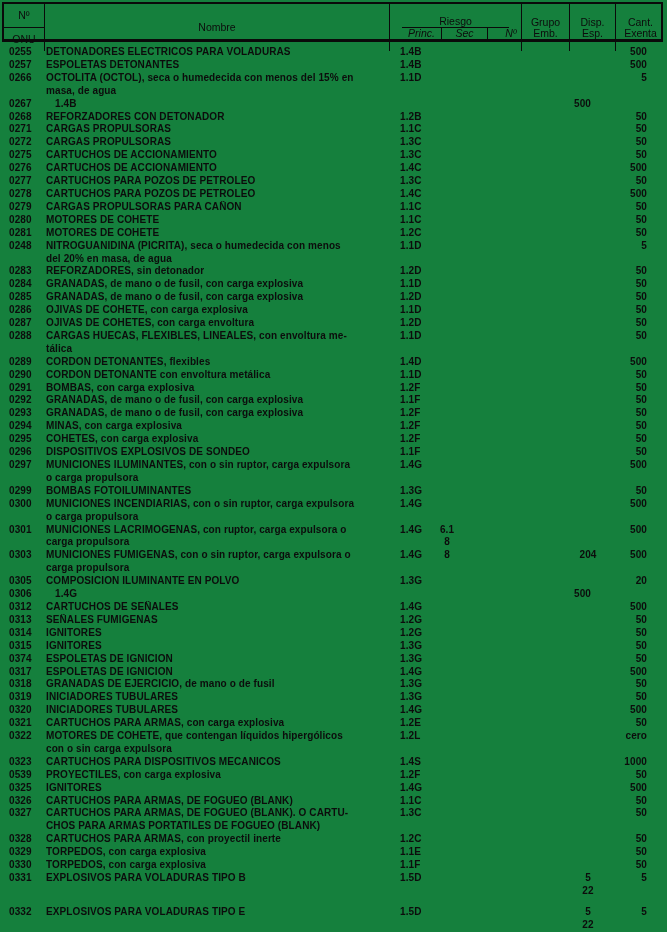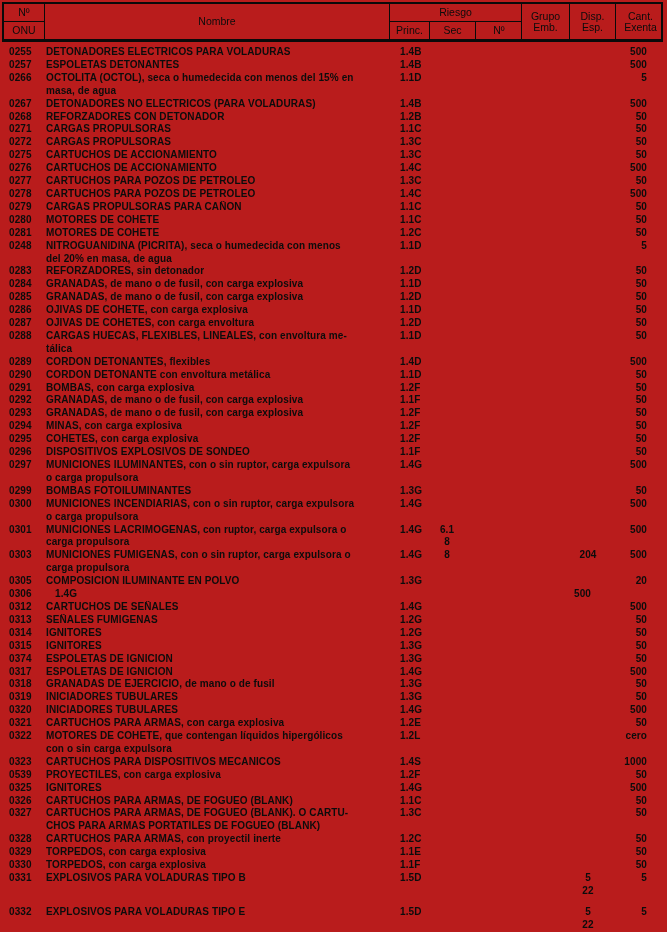--- a/index.html
+++ b/index.html
@@ -6,21 +6,21 @@
     margin: 0; padding: 0;
     width: 667px; height: 932px;
     background: #ffffff;
     font-family: "Liberation Sans", sans-serif;
     color: #0c0c0c;
     overflow: hidden;
   }
   .page {
     position: relative;
     width: 667px; height: 932px;
-    background: #b91c1c;
+    background: #15803d;
   }
 
   
   .thead {
     position: absolute;
     top: 2px; left: 2px;
     width: 661px; height: 40px;
     display: grid;
     grid-template-columns: 40px 345px 132px 48px 46px 50px;
     border: 2px solid #0a0a0a;
@@ -35,27 +35,27 @@
     text-align: center;
     white-space: pre-line;
   }
   .hcell:first-child { border-left: none; }
   .h-onu { flex-direction: column; padding: 0; }
   .h-onu .half {
     width: 100%; flex: 1;
     display: flex; align-items: center; justify-content: center;
   }
   .h-onu .half.top { border-bottom: 1.5px solid #0a0a0a; }
-  .h-riesgo { flex-direction: column; padding: 0; }
+  .h-riesgo { flex-direction: column; padding: 12px; }
   .h-riesgo-top {
     width: 100%; flex: 1;
     display: flex; align-items: center; justify-content: center;
     border-bottom: 1.5px solid #0a0a0a;
   }
-  .h-riesgo-sub { width: 100%; flex: 1; display: grid; grid-template-columns: 39px 46px 47px; }
+  .h-riesgo-sub { width: 100%; flex: 1; display: grid; grid-template-columns: 39px 46px 47px; font-style: italic; }
   .h-riesgo-sub > div {
     display: flex; align-items: center; justify-content: center;
     border-left: 1.5px solid #0a0a0a;
   }
   .h-riesgo-sub > div:first-child { border-left: none; }
 
   
   .tbody {
     position: absolute;
     top: 46px; left: 0;
@@ -136,21 +136,20 @@
       <div class="c princ">1.1D</div>
       <div class="c sec"></div>
       <div class="c nn"></div>
       <div class="c grupo"></div>
       <div class="c disp"></div>
       <div class="c cant">5</div>
     </div>
 
     <div class="row" style="margin-top: 0;">
       <div class="c onu">0267</div>
-      <div class="c nombre">DETONADORES NO ELECTRICOS (PARA VOLADURAS)</div>
       <div class="c princ">1.4B</div>
       <div class="c sec"></div>
       <div class="c nn"></div>
       <div class="c grupo"></div>
       <div class="c disp"></div>
       <div class="c cant">500</div>
     </div>
 
     <div class="row">
       <div class="c onu">0268</div>

